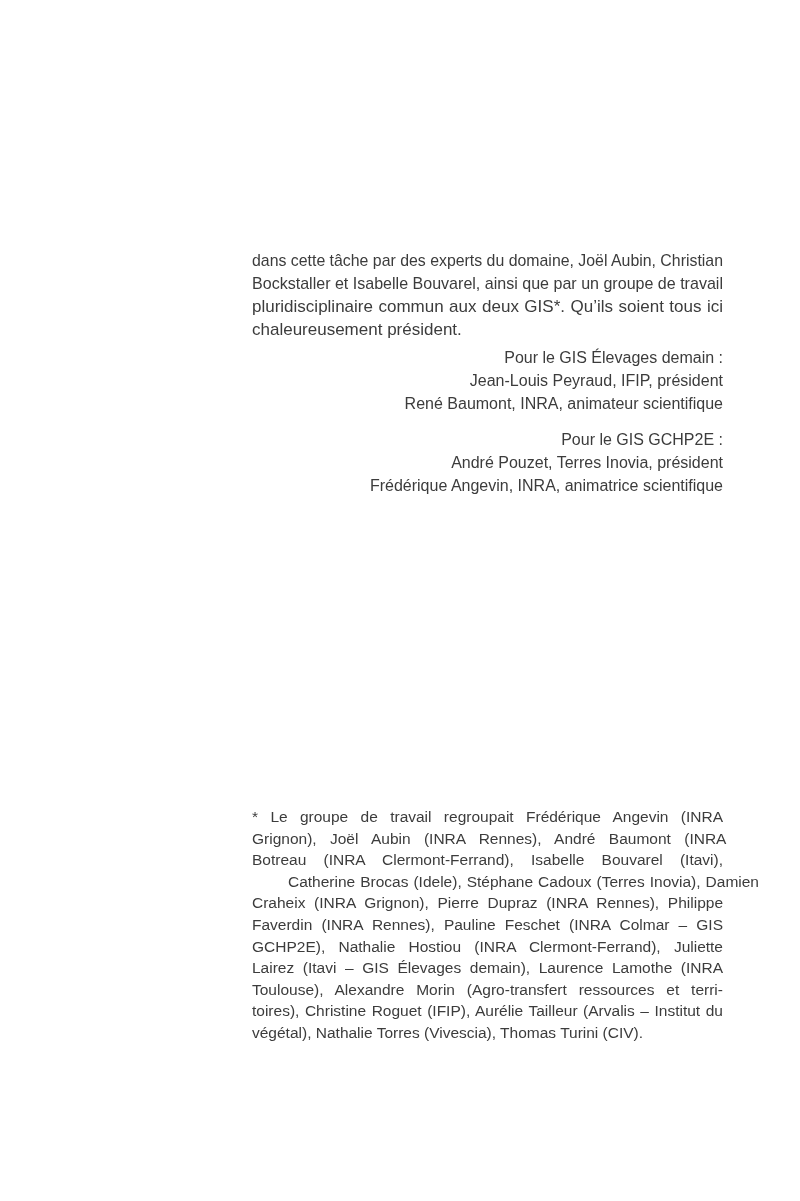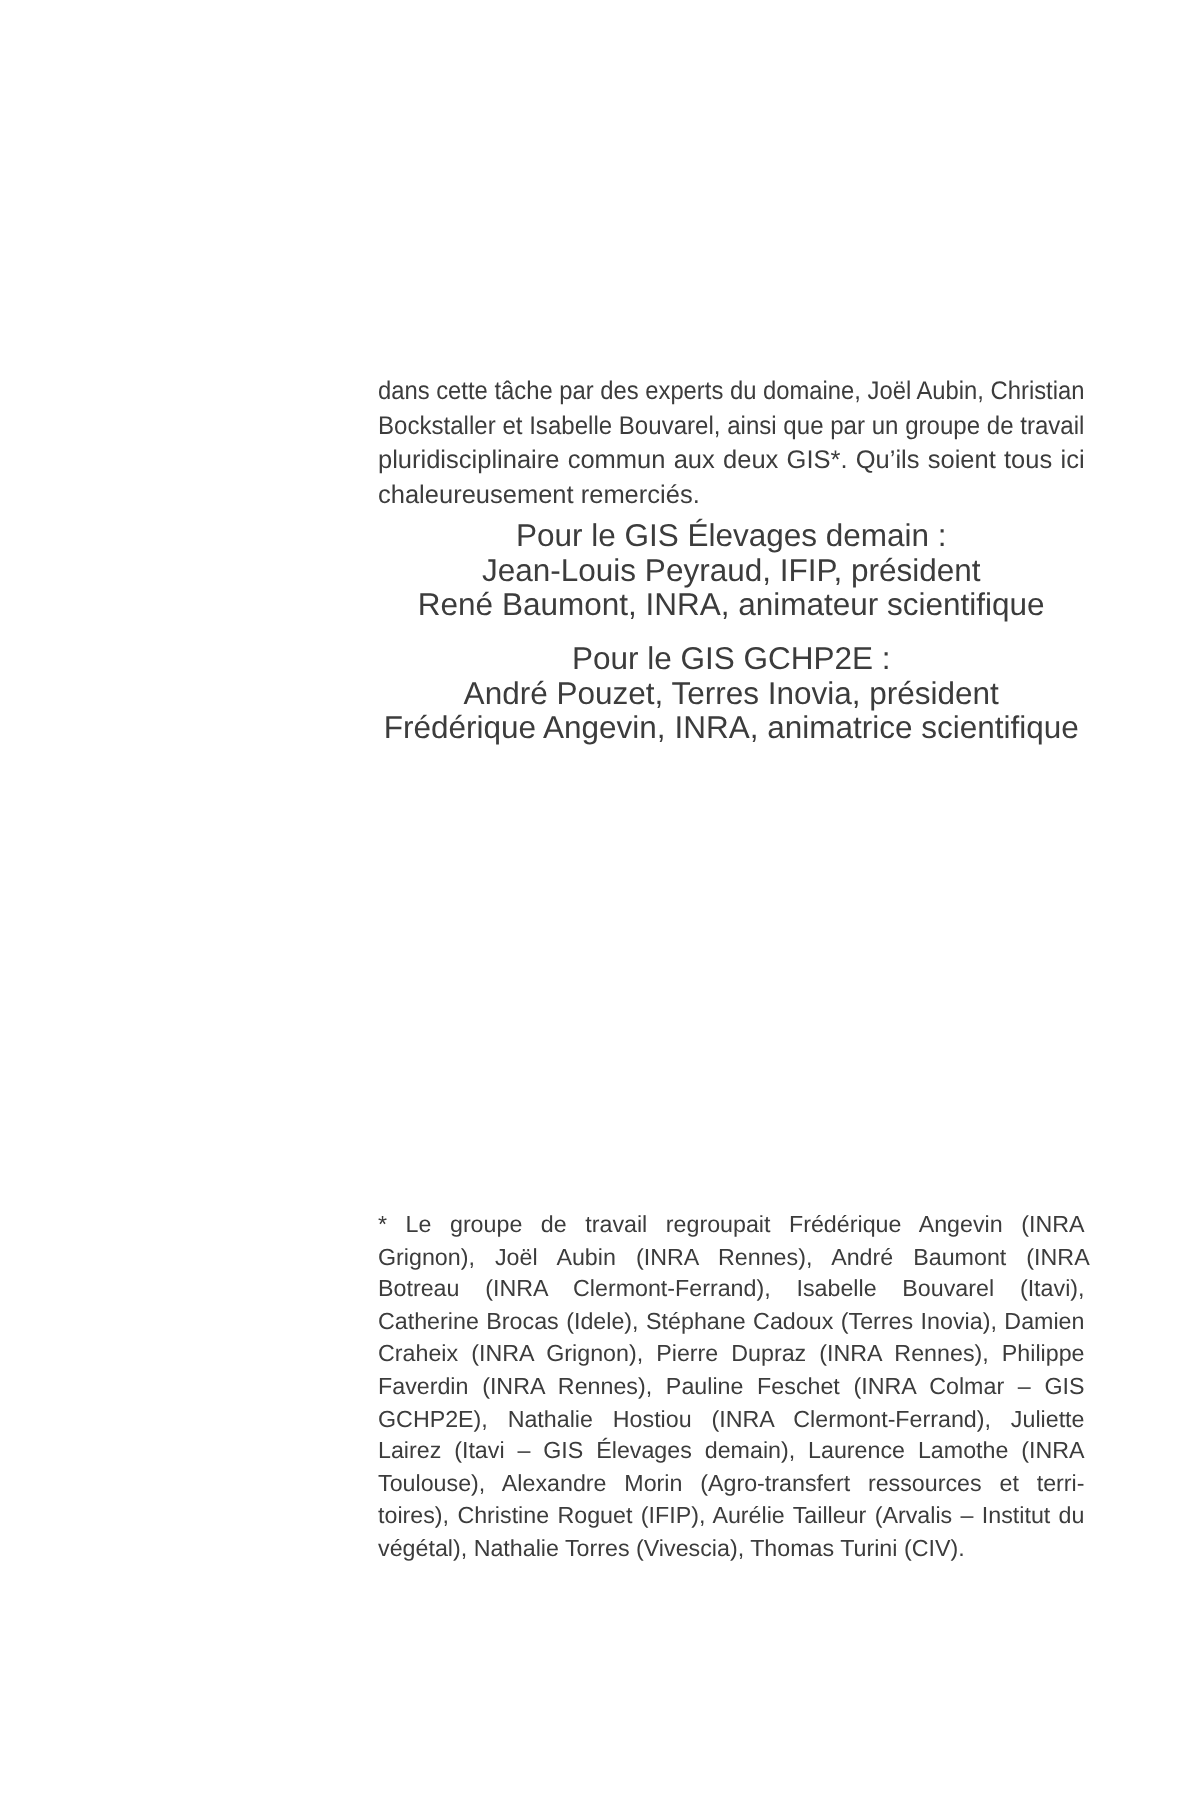--- a/index.html
+++ b/index.html
@@ -20,23 +20,23 @@
     position: absolute;
     left: 252px;
     width: 471px;
   }
   .para {
     top: 249px;
     font-size: 17px;
     line-height: 23px;
   }
   .sig {
-    font-size: 21px;
+    font-size: 16px;
     line-height: 23px;
-    text-align: center;
+    text-align: right;
   }
   .sig1 { top: 346px; }
   .sig2 { top: 428px; }
   .footnote {
     top: 806px;
     font-size: 15.5px;
     line-height: 21.6px;
   }
   .tline {
     white-space: nowrap;
@@ -70,40 +70,40 @@
 </style>
 </head>
 <body>
 
 <div class="page" style="color: rgb(60, 60, 60); background: rgb(255, 255, 255);">
 
   <div class="textblock para">
       <div class="tline"><span style="transform: scaleX(0.9333);">dans cette tâche par des experts du domaine, Joël Aubin, Christian</span></div>
       <div class="tline"><span style="transform: scaleX(0.9439);">Bockstaller et Isabelle Bouvarel, ainsi que par un groupe de travail</span></div>
       <div class="tline"><span style="word-spacing: 0.77px;">pluridisciplinaire commun aux deux GIS*. Qu’ils soient tous ici</span></div>
-      <div class="tline"><span>chaleureusement remerciés.</span></div>
+      <div class="tline"><span>chaleureusement président.</span></div>
     </div>
 
   <div class="textblock sig sig1">
       <div class="tline"><span>Pour le GIS Élevages demain :</span></div>
       <div class="tline"><span>Jean-Louis Peyraud, IFIP, président</span></div>
       <div class="tline"><span>René Baumont, INRA, animateur scientifique</span></div>
     </div>
 
   <div class="textblock sig sig2">
       <div class="tline"><span>Pour le GIS GCHP2E :</span></div>
       <div class="tline"><span>André Pouzet, Terres Inovia, président</span></div>
       <div class="tline"><span>Frédérique Angevin, INRA, animatrice scientifique</span></div>
     </div>
 
   <div class="textblock footnote">
       <div class="tline"><span style="word-spacing: 8.04px;">* Le groupe de travail regroupait Frédérique Angevin (INRA</span></div>
       <div class="tline"><span style="word-spacing: 9.07px;">Grignon), Joël Aubin (INRA Rennes), André Baumont (INRA</span></div>
       <div class="tline"><span style="word-spacing: 12.88px;">Botreau (INRA Clermont-Ferrand), Isabelle Bouvarel (Itavi),</span></div>
-      <div class="tline"><span style="word-spacing: 0.7px;">Catherine Brocas (Idele), Stéphane Cadoux (Terres Inovia), Damien</span></div>
+      <div class="tline"><span style="word-spacing: 0.7px; margin-left: 36px;">Catherine Brocas (Idele), Stéphane Cadoux (Terres Inovia), Damien</span></div>
       <div class="tline"><span style="word-spacing: 4.4px;">Craheix (INRA Grignon), Pierre Dupraz (INRA Rennes), Philippe</span></div>
       <div class="tline"><span style="word-spacing: 4.82px;">Faverdin (INRA Rennes), Pauline Feschet (INRA Colmar – GIS</span></div>
       <div class="tline"><span style="word-spacing: 8.92px;">GCHP2E), Nathalie Hostiou (INRA Clermont-Ferrand), Juliette</span></div>
       <div class="tline"><span style="word-spacing: 4.28px;">Lairez (Itavi – GIS Élevages demain), Laurence Lamothe (INRA</span></div>
       <div class="tline"><span style="word-spacing: 7.57px;">Toulouse), Alexandre Morin (Agro-transfert ressources et terri-</span></div>
       <div class="tline"><span style="word-spacing: 1.25px;">toires), Christine Roguet (IFIP), Aurélie Tailleur (Arvalis – Institut du</span></div>
       <div class="tline"><span>végétal), Nathalie Torres (Vivescia), Thomas Turini (CIV).</span></div>
     </div>
 
   <div class="footer-rule" style="background: rgb(92, 92, 92);"></div>

